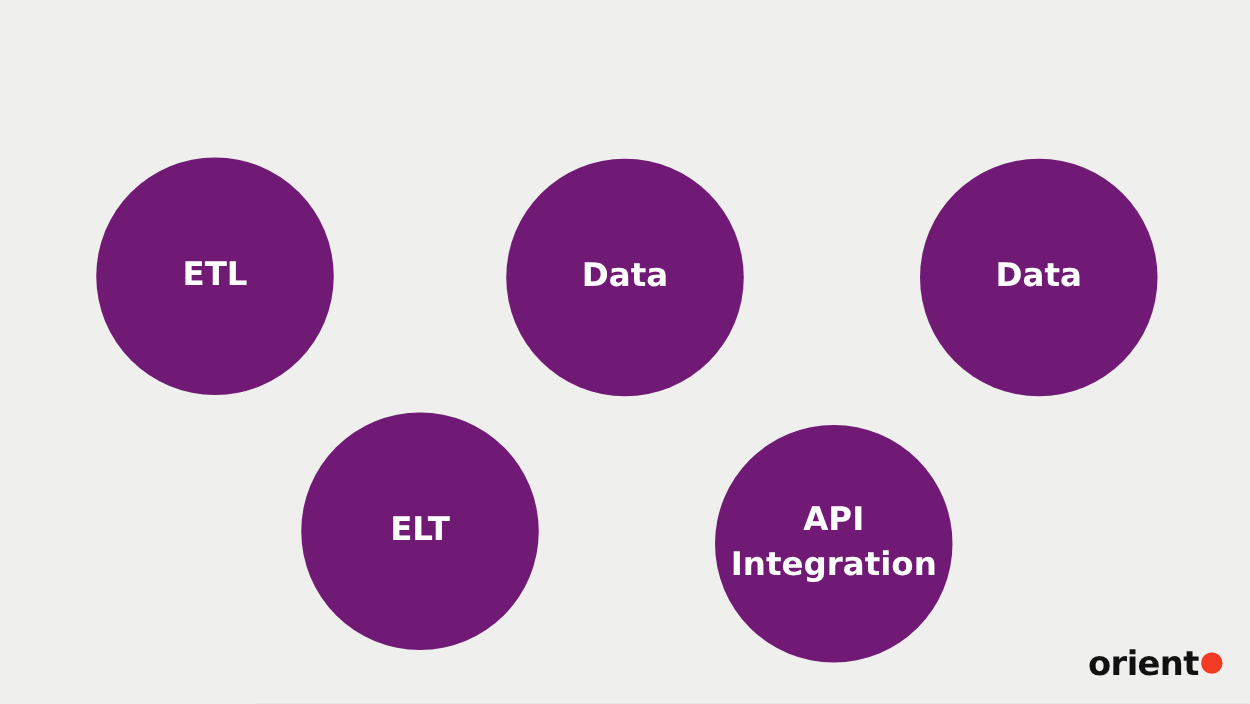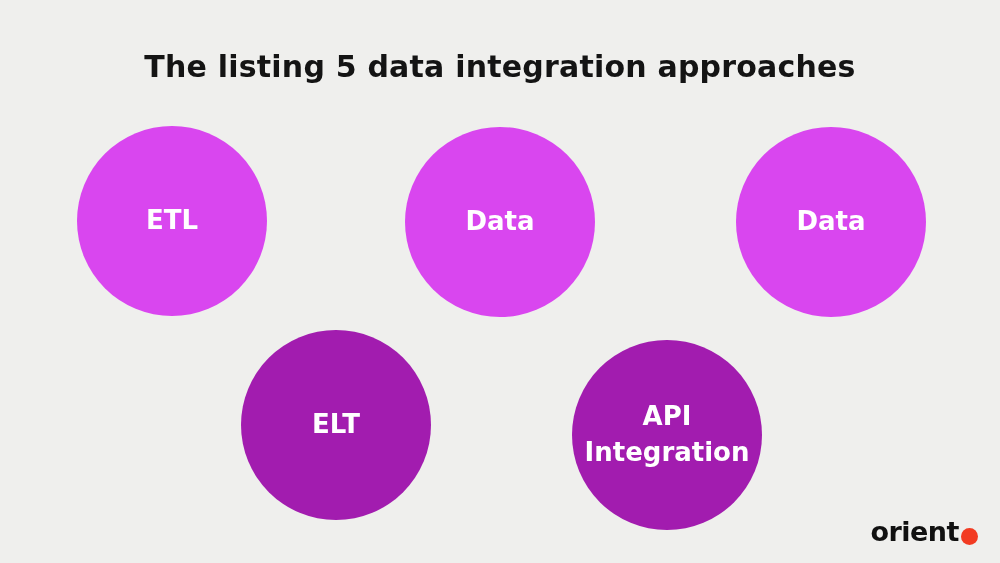--- a/index.html
+++ b/index.html
@@ -31,40 +31,40 @@
     width: 190px;
     height: 190px;
     border-radius: 50%;
     display: flex;
     flex-direction: column;
     align-items: center;
     justify-content: center;
     text-align: center;
     color: #ffffff;
   }
-  .circle.red    { background: #d946ef; }
-  .circle.orange { background: #a21caf; }
+  .circle.red    { background: #701a75; }
+  .circle.orange { background: #701a75; }
   .circle .line {
     white-space: nowrap;
     line-height: 1.38;
     font-weight: 700;
   }
   .circle.single .line { font-size: 26px; }
   .circle.double .line { font-size: 26px; }
   .c-etl { left: 77px;  top: 126px; }
   .c-ds  { left: 405px; top: 127px; }
   .c-dv  { left: 736px; top: 127px; }
   .c-elt { left: 241px; top: 330px; }
   .c-api { left: 572px; top: 340px; }
   .logo {
     position: absolute;
     right: 22px;
     bottom: 18px;
     display: flex;
-    align-items: flex-end;
+    align-items: center;
   }
   .logo-text {
     font-size: 27px;
     font-weight: 800;
     letter-spacing: -0.5px;
     color: #111111;
     line-height: 1;
   }
   .logo-dot {
     width: 17px;
@@ -73,21 +73,20 @@
     background: #F23B22;
     margin-left: 2px;
     margin-top: -3px;
   }
 </style>
 </head>
 <body>
 
 <div class="canvas">
 
-  <div class="title">The listing 5 data integration approaches</div>
 
   <div class="circle red single c-etl">
     <span class="line">ETL</span>
     <span class="line"></span>
   </div>
 
   <div class="circle red double c-ds">
     <span class="line">Data</span>
   </div>
 

